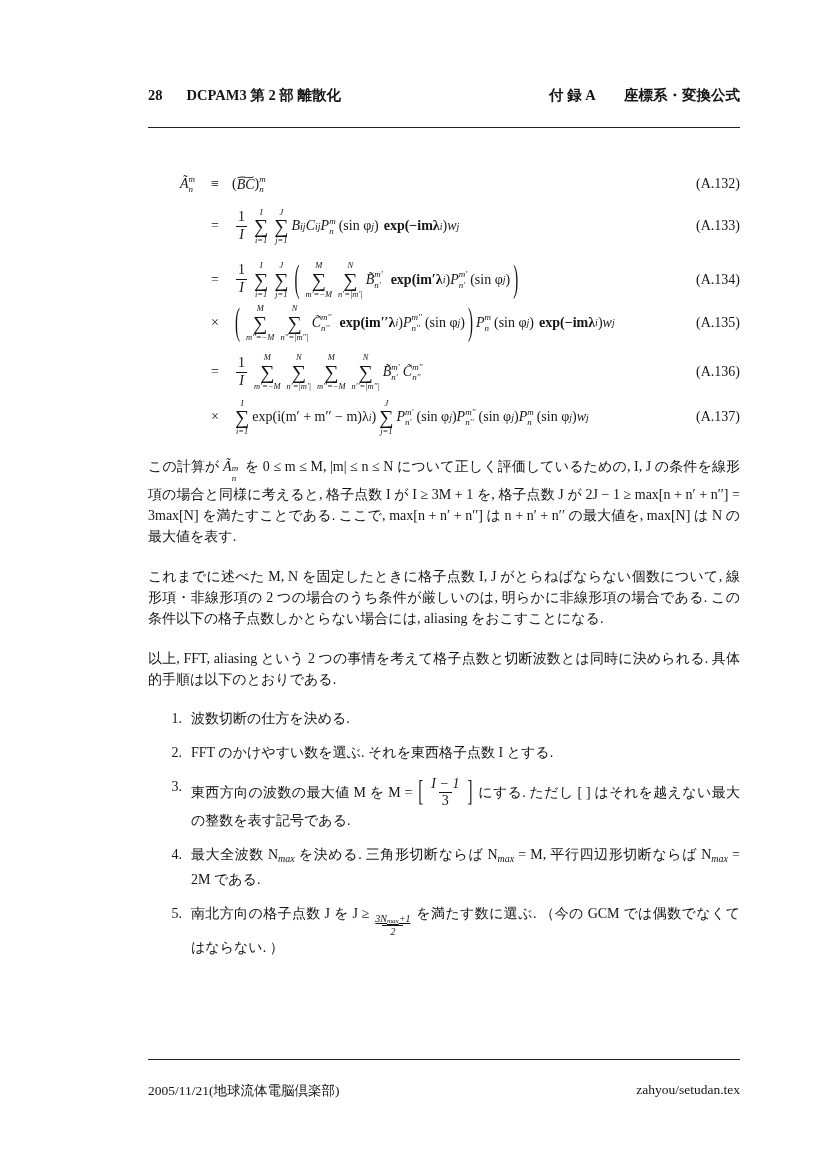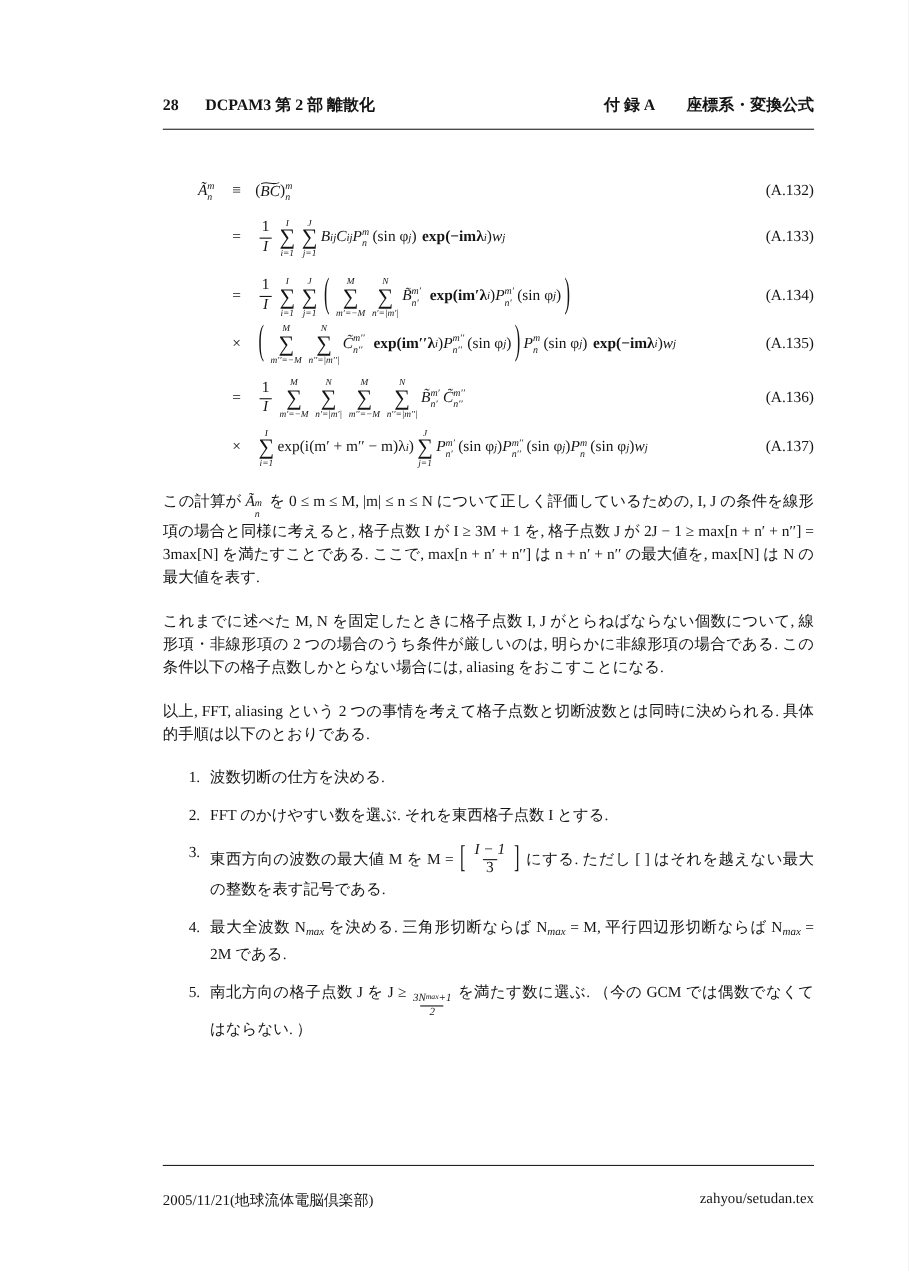--- a/index.html
+++ b/index.html
@@ -2,21 +2,21 @@
 <html><head>
 <meta charset="utf-8">
 <style>
   html,body { margin:0; padding:0; background:#e8e8e8; }
   .page { position:relative; width:826px; height:1169px; background:#ffffff; margin:0 auto;
           font-family:"Liberation Serif","DejaVu Serif",serif; font-size:14px; color:#151515; overflow:hidden; }
   .content { position:absolute; left:148px; top:86px; width:592px; }
 
   
   .hdr { display:flex; align-items:baseline; font-weight:bold; font-size:14.5px;
-         border-bottom:1.5px solid #222; padding-bottom:12px;justify-content:center; }
+         border-bottom:1.5px solid #222; padding-bottom:22px;justify-content:center; }
   .hdr .pg { margin-right:24px; }
   .hdr .hright { margin-left:auto; }
 
   
   .eqs { margin-top:46px; }
   .eqrow { display:flex; align-items:center; white-space:nowrap; }
   .lhs { width:50px; display:flex; justify-content:flex-end; align-items:center; }
   .rel { width:34px; text-align:center; flex:none; }
   .rhs { display:flex; align-items:center; }
   .lbl { margin-left:auto; padding-left:8px; }
@@ -54,21 +54,21 @@
   .para:first-of-type { margin-top:17px; }
 
   
   .olist { margin-top:18px; }
   .li { display:flex; margin-bottom:13px; line-height:21px; }
   .li .no { width:34px; text-align:right; margin-right:9px; flex:none; }
   .li .ibody { flex:1; text-align:justify; }
 
   .sfrac { display:inline-flex; flex-direction:column; align-items:center; font-size:10px;
            line-height:1.15; vertical-align:-4px; margin:0 2px; }
-  .sfrac .fn { display:inline-flex; align-items:flex-start; font-style:italic; }
+  .sfrac .fn { display:inline-flex; align-items:flex-end; font-style:italic;text-decoration:underline; }
   .sfrac .fn .tsub { font-size:7px; }
   .sfrac .fd { border-top:1px solid #151515; padding:0 8px; font-style:italic; }
 
   
   .footer { position:absolute; left:148px; top:1059px; width:592px; border-top:1.5px solid #222;
             padding-top:22px; display:flex; font-size:13.5px; }
   .footer .fright { margin-left:auto; }
 </style>
 </head>
 <body>

